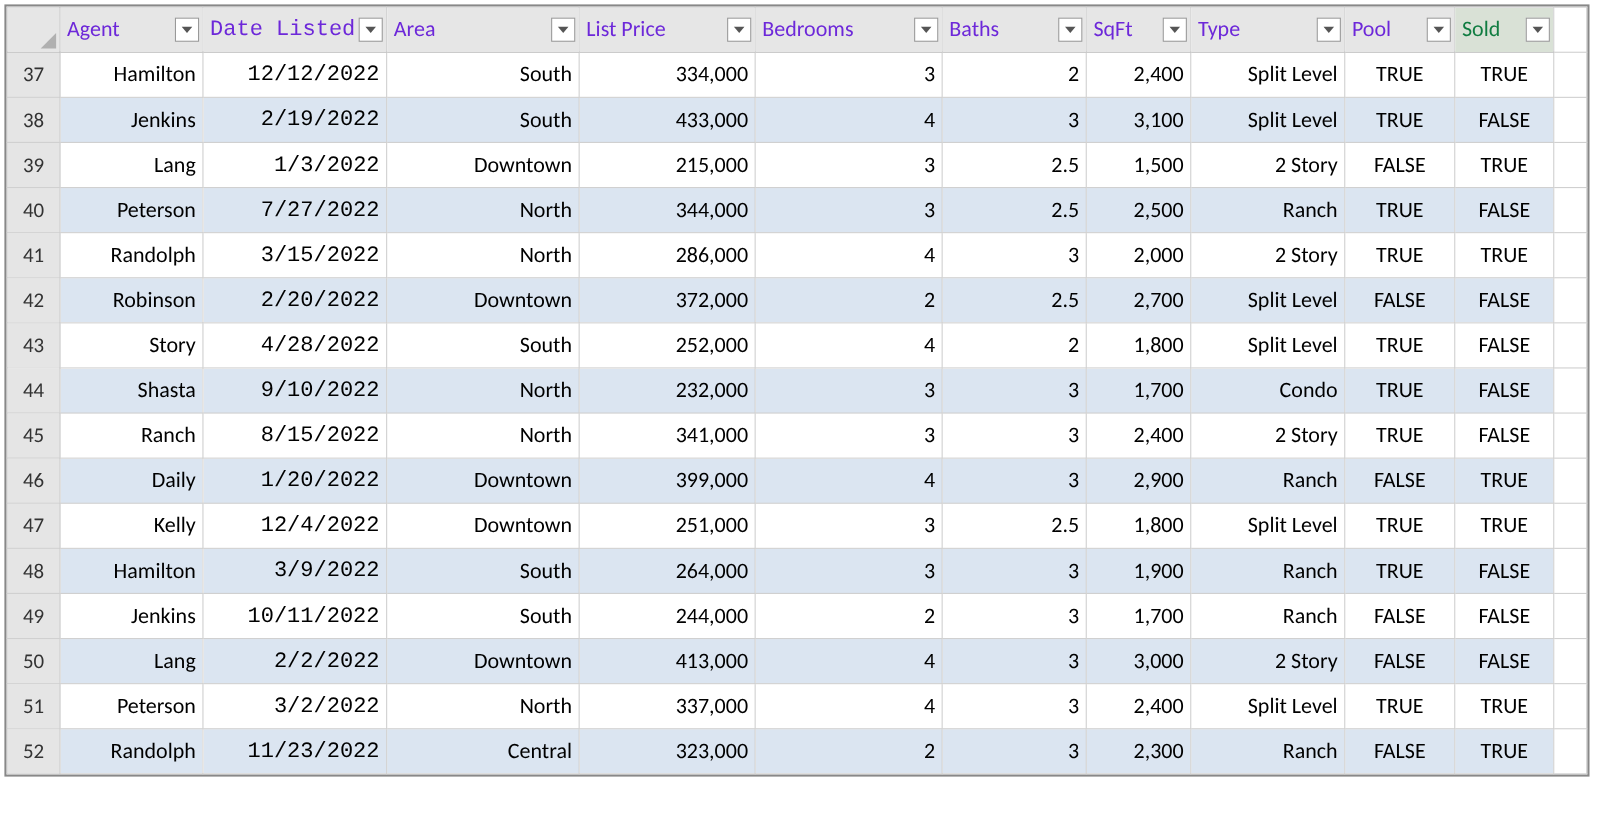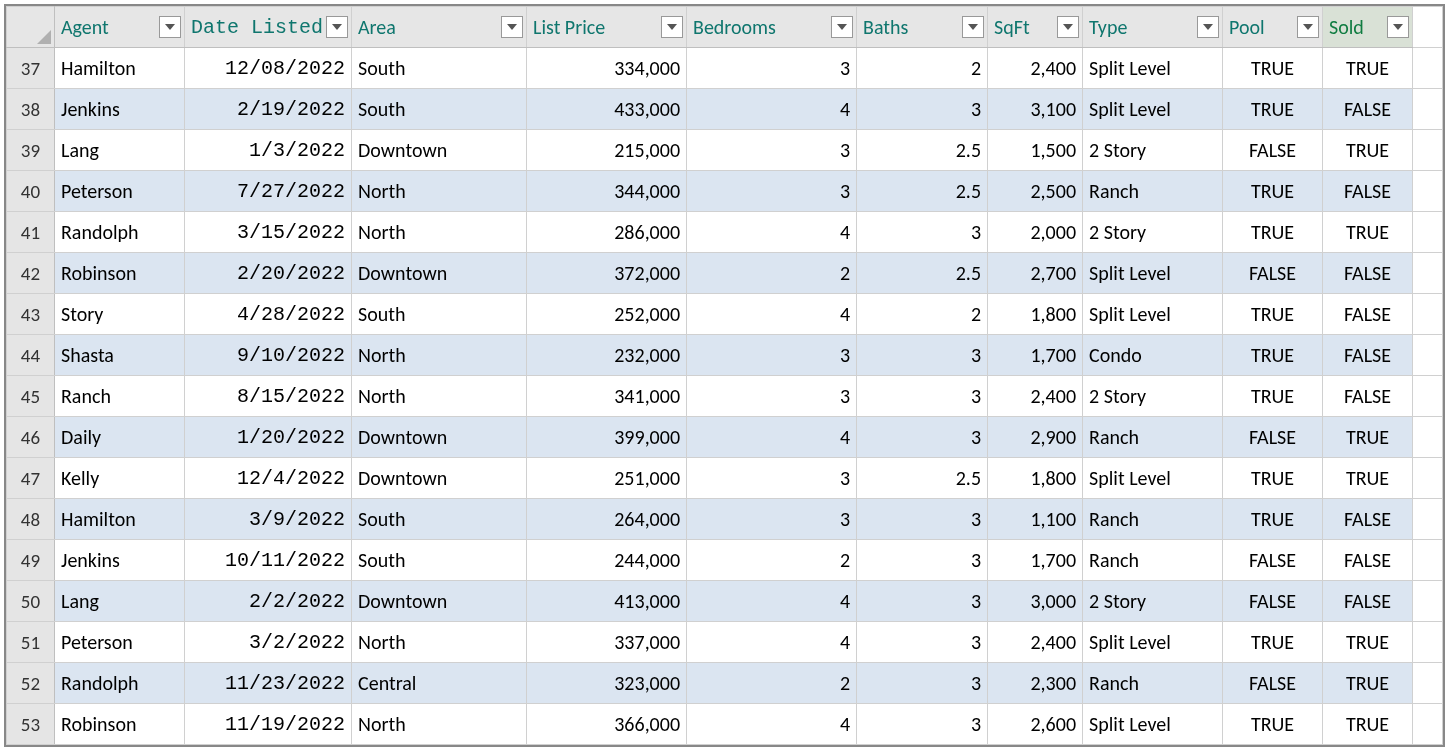--- a/index.html
+++ b/index.html
@@ -46,21 +46,21 @@
       text-align: center;
       color: #333;
       font-size: 19px;
       border-right: 1px solid #bfbfbf;
       width: 48px;
     }
     .colhdr {
       background: #e6e6e6;
       text-align: left;
       font-weight: normal;
-      color: #0f766e;
+      color: #6d28d9;
       position: relative;
       padding-right: 28px;
       border-bottom: 1px solid #bfbfbf;
     }
     .colhdr.selected {
       color: #107c41;
       background: #d9e1d6;
     }
     .filter-btn {
       position: absolute;
@@ -80,21 +80,21 @@
       width: 10px;
       height: 6px;
       fill: #555;
     }
     tbody tr.band td.cell {
       background: #dbe5f1;
     }
     tbody tr td.cell {
       background: #fff;
     }
-    .t-left  { text-align: left; }
+    .t-left  { text-align: right; }
     .t-right { text-align: right; }
     .t-center{ text-align: center; }
     .extra {
       width: 30px;
       background: #fff;
     }
     
     .c-agent{width:130px;} .c-date{width:155px;font-family:Liberation Mono, monospace;} .c-area{width:175px;}
     .c-price{width:160px;} .c-bed{width:170px;} .c-bath{width:131px;}
     .c-sqft{width:95px;} .c-type{width:140px;} .c-pool{width:100px;} .c-sold{width:90px;}
@@ -159,21 +159,21 @@
                 <polygon points="0,0 10,0 5,6"></polygon>
               </svg>
             </span></th>
           <th class="extra"></th>
         </tr>
     </thead>
     <tbody id="body">
         <tr>
           <td class="rowhdr">37</td>
           <td class="cell t-left c-agent">Hamilton</td>
-          <td class="cell t-right c-date">12/08/2022</td>
+          <td class="cell t-right c-date">12/12/2022</td>
           <td class="cell t-left c-area">South</td>
           <td class="cell t-right c-price">334,000</td>
           <td class="cell t-right c-bed">3</td>
           <td class="cell t-right c-bath">2</td>
           <td class="cell t-right c-sqft">2,400</td>
           <td class="cell t-left c-type">Split Level</td>
           <td class="cell t-center c-pool">TRUE</td>
           <td class="cell t-center c-sold">TRUE</td>
           <td class="extra"></td>
         </tr>
@@ -318,21 +318,21 @@
           <td class="extra"></td>
         </tr>
         <tr class="band">
           <td class="rowhdr">48</td>
           <td class="cell t-left c-agent">Hamilton</td>
           <td class="cell t-right c-date">3/9/2022</td>
           <td class="cell t-left c-area">South</td>
           <td class="cell t-right c-price">264,000</td>
           <td class="cell t-right c-bed">3</td>
           <td class="cell t-right c-bath">3</td>
-          <td class="cell t-right c-sqft">1,100</td>
+          <td class="cell t-right c-sqft">1,900</td>
           <td class="cell t-left c-type">Ranch</td>
           <td class="cell t-center c-pool">TRUE</td>
           <td class="cell t-center c-sold">FALSE</td>
           <td class="extra"></td>
         </tr>
         <tr>
           <td class="rowhdr">49</td>
           <td class="cell t-left c-agent">Jenkins</td>
           <td class="cell t-right c-date">10/11/2022</td>
           <td class="cell t-left c-area">South</td>
@@ -380,32 +380,18 @@
           <td class="cell t-left c-area">Central</td>
           <td class="cell t-right c-price">323,000</td>
           <td class="cell t-right c-bed">2</td>
           <td class="cell t-right c-bath">3</td>
           <td class="cell t-right c-sqft">2,300</td>
           <td class="cell t-left c-type">Ranch</td>
           <td class="cell t-center c-pool">FALSE</td>
           <td class="cell t-center c-sold">TRUE</td>
           <td class="extra"></td>
         </tr>
-        <tr>
-          <td class="rowhdr">53</td>
-          <td class="cell t-left c-agent">Robinson</td>
-          <td class="cell t-right c-date">11/19/2022</td>
-          <td class="cell t-left c-area">North</td>
-          <td class="cell t-right c-price">366,000</td>
-          <td class="cell t-right c-bed">4</td>
-          <td class="cell t-right c-bath">3</td>
-          <td class="cell t-right c-sqft">2,600</td>
-          <td class="cell t-left c-type">Split Level</td>
-          <td class="cell t-center c-pool">TRUE</td>
-          <td class="cell t-center c-sold">TRUE</td>
-          <td class="extra"></td>
-        </tr>
       </tbody>
   </table>
 </div>
 
 
 
 
 </body></html>

